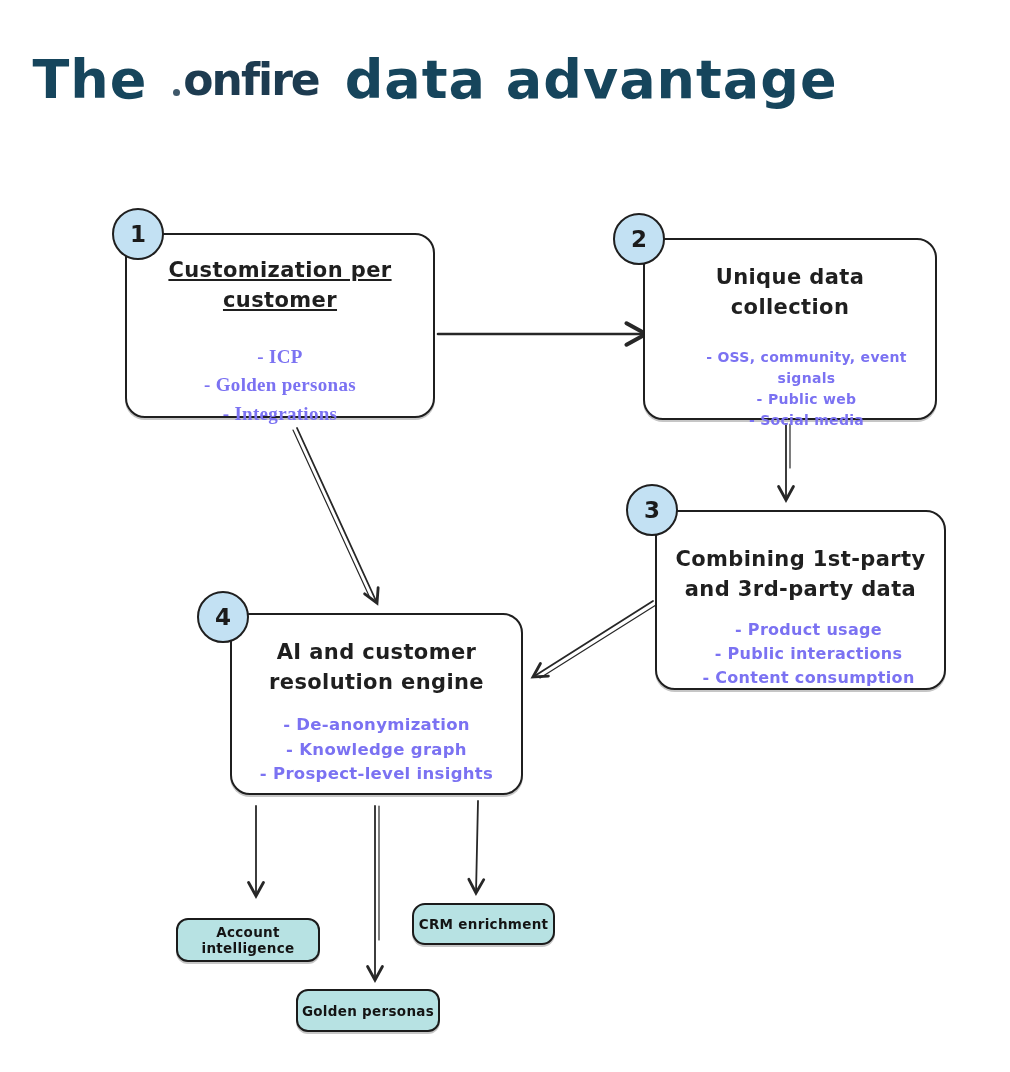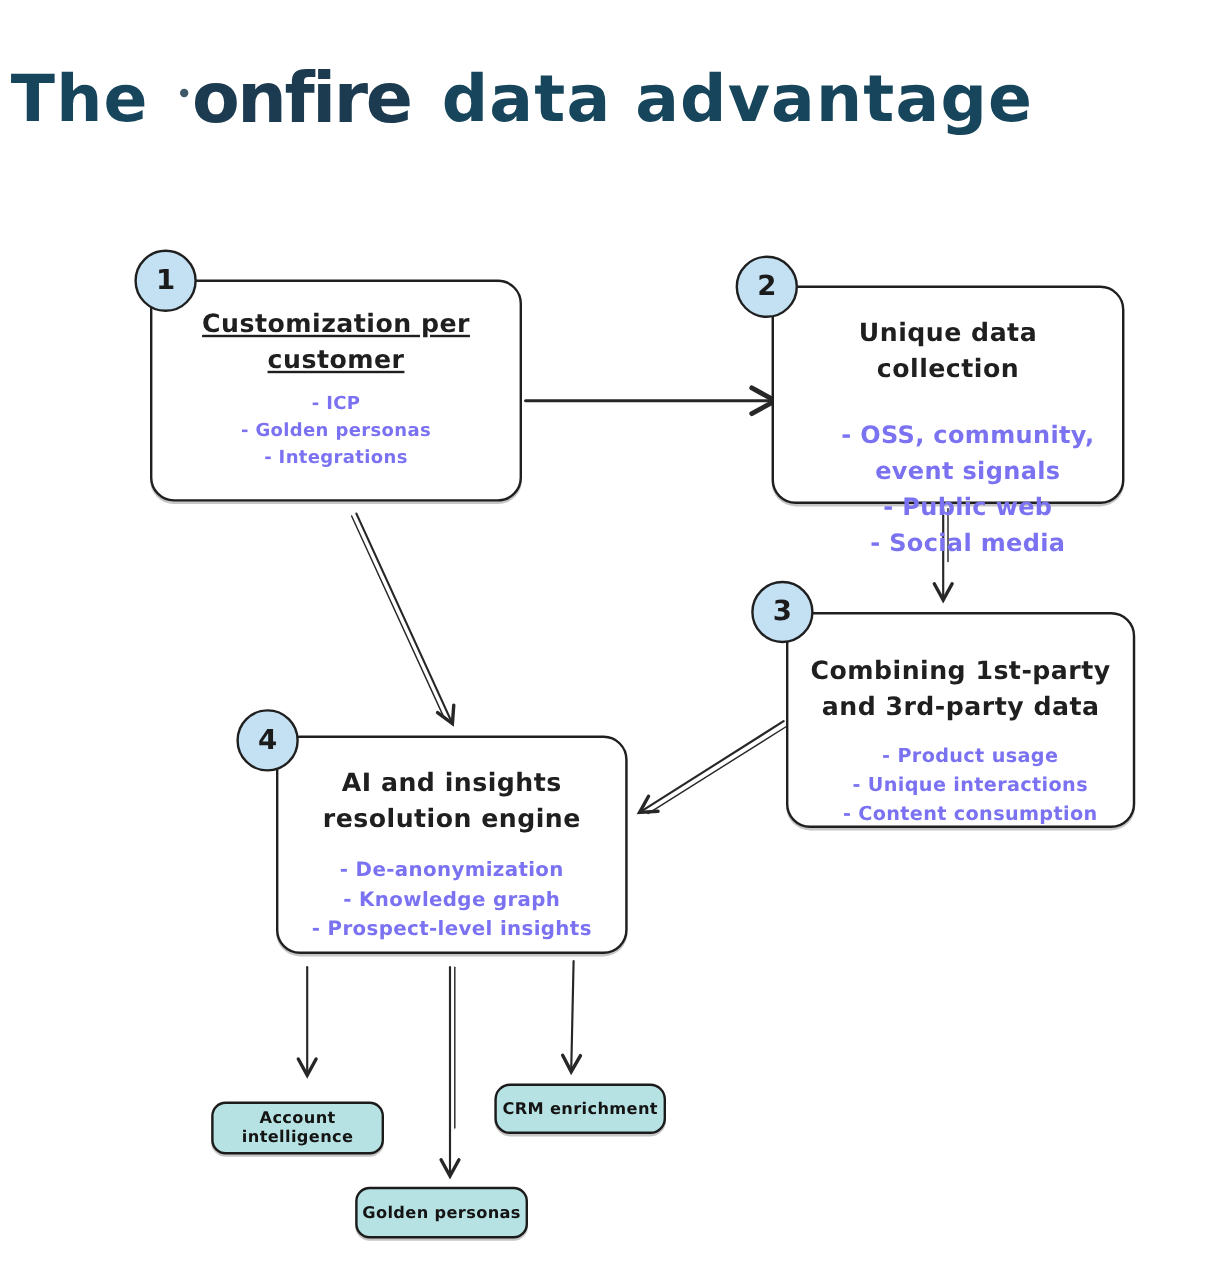--- a/index.html
+++ b/index.html
@@ -23,22 +23,22 @@
   .page-title{
     position:absolute;left:0;right:0;top:48px;
     display:flex;justify-content:center;align-items:center;gap:26px;
     white-space:nowrap;
   }
   .hand{
     font-size:54px;font-weight:700;color:var(--title-ink);
     letter-spacing:1px;
   }
   .logo{
-    display:inline-flex;
-    font-size:58px;font-weight:700;color:var(--logo-ink);
+    display:inline-flex;align-items:center;
+    font-size:44px;font-weight:700;color:var(--logo-ink);
     letter-spacing:-2px;
   }
   .logo-dot{
     display:inline-block;width:7px;height:7px;border-radius:50%;
     background:var(--logo-ink);opacity:.85;margin-right:3px;margin-top:26px;
   }
 
   
   .node{
     position:absolute;background:#fff;
@@ -56,23 +56,23 @@
   .node-title{
     font-size:21px;font-weight:700;color:var(--node-ink);
     line-height:1.45;letter-spacing:.4px;
   }
   .bullets{
     font-weight:700;color:var(--bullet-purple);letter-spacing:.3px;
   }
   .bullets div{line-height:1.5;}
 
   #node1 .node-title{padding-top:20px;text-decoration:underline;}
-  #node1 .bullets{margin-top:9px;font-size:15px;}
+  #node1 .bullets{margin-top:27px;font-size:19px;font-family:Liberation Serif, serif;}
   #node2 .node-title{padding-top:22px;}
-  #node2 .bullets{margin-top:24px;font-size:20px;margin-left:33px;}
+  #node2 .bullets{margin-top:24px;font-size:14px;margin-left:33px;}
   #node3 .node-title{padding-top:32px;}
   #node3 .bullets{margin-top:13px;font-size:16px;margin-left:16px;}
   #node4 .node-title{padding-top:22px;}
   #node4 .bullets{margin-top:15px;font-size:16.5px;}
 
   
   .output{
     position:absolute;background:var(--output-fill);
     border:2.4px solid #1b1b1b;border-radius:12px;
     display:flex;align-items:center;justify-content:center;
@@ -158,29 +158,29 @@
   </div>
 
   <div class="node" id="node3" style="left:655px;top:510px;width:291px;height:180px;">
     <div class="badge" style="left:-31px;top:-28px;">3</div>
     <div class="node-title">
       <div>Combining 1st-party</div>
       <div>and 3rd-party data</div>
     </div>
     <div class="bullets">
       <div>- Product usage</div>
-      <div>- Unique interactions</div>
+      <div>- Public interactions</div>
       <div>- Content consumption</div>
     </div>
   </div>
 
   <div class="node" id="node4" style="left:230px;top:613px;width:293px;height:182px;">
     <div class="badge" style="left:-35px;top:-24px;">4</div>
     <div class="node-title">
-      <div>AI and insights</div>
+      <div>AI and customer</div>
       <div>resolution engine</div>
     </div>
     <div class="bullets">
       <div>- De-anonymization</div>
       <div>- Knowledge graph</div>
       <div>- Prospect-level insights</div>
     </div>
   </div>
 
   <div class="output" style="left:176px;top:918px;width:144px;height:44px;text-align:center;">Account intelligence</div>

